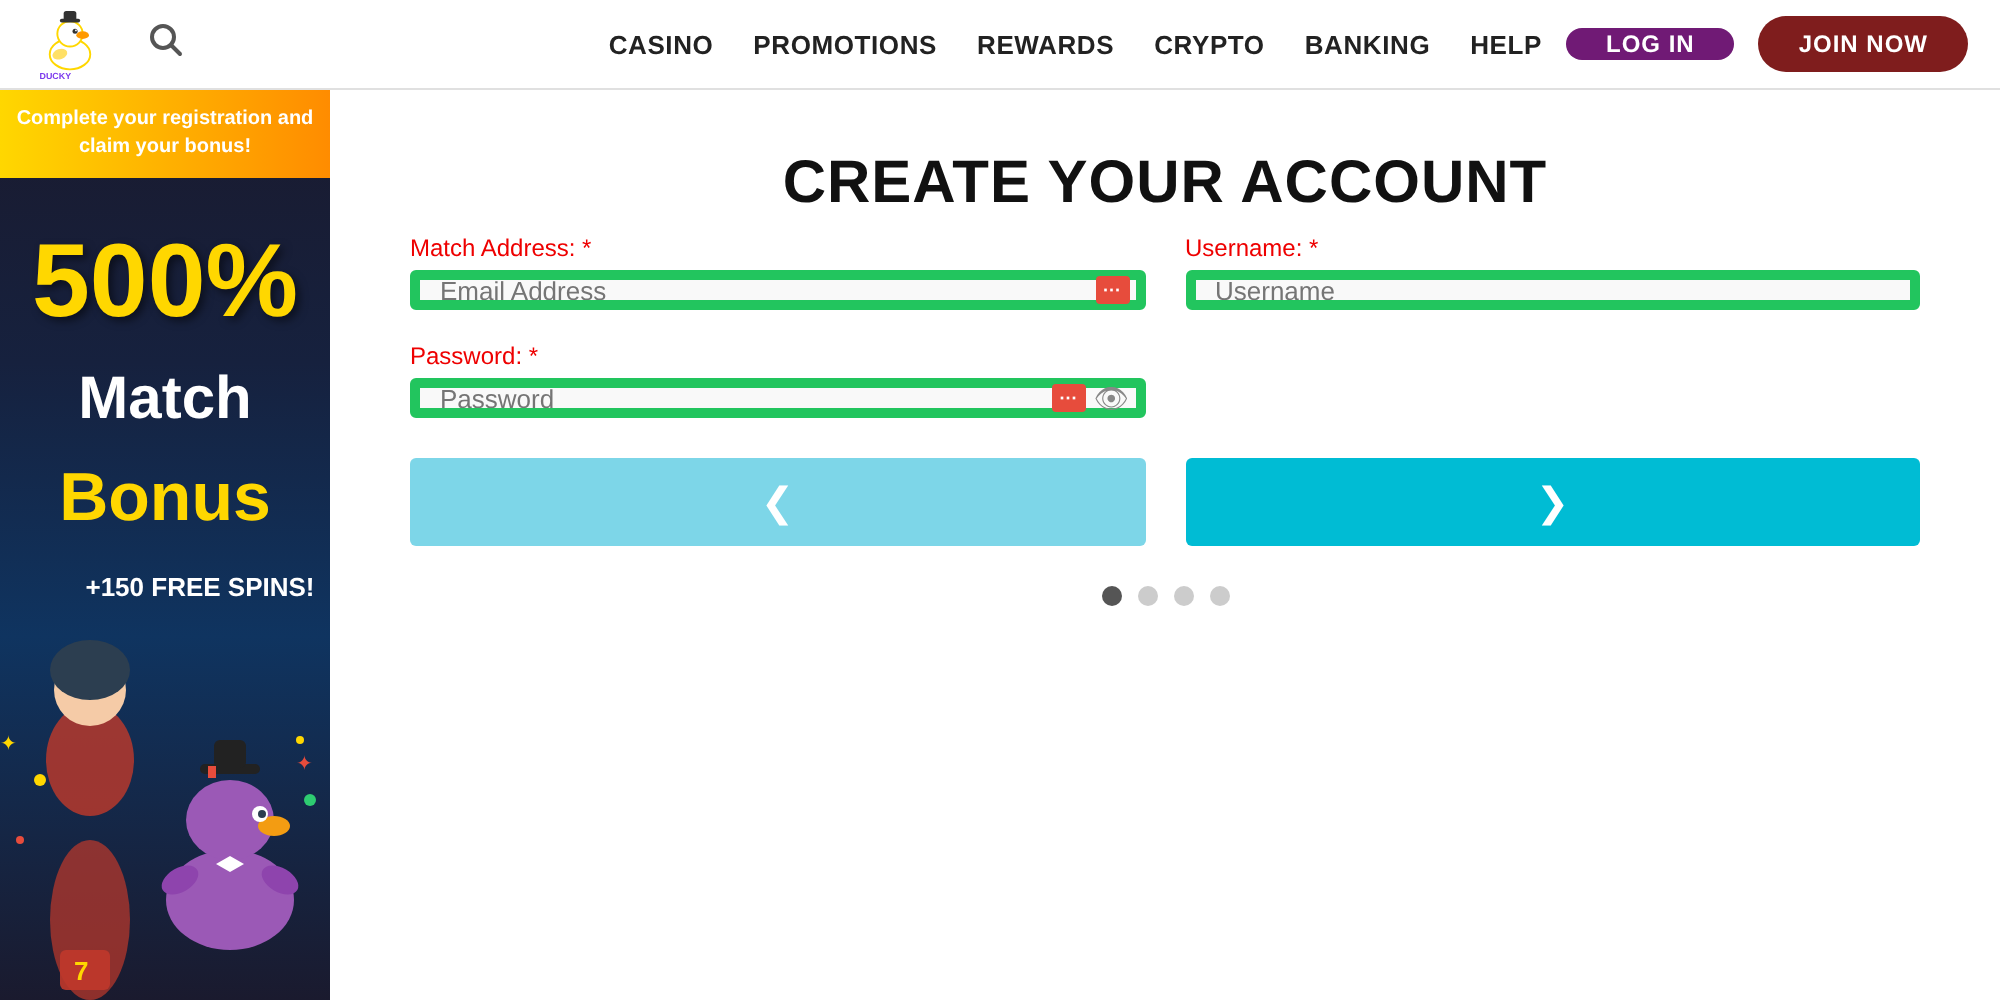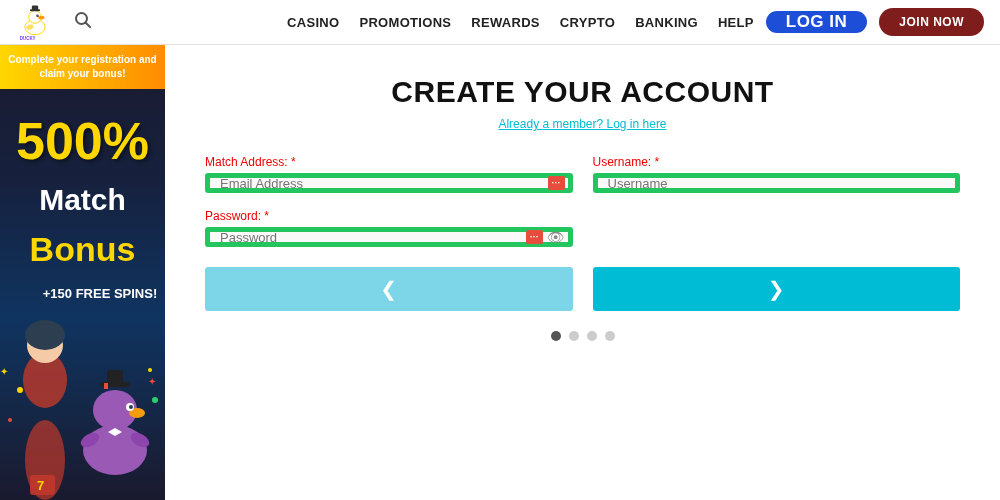--- a/index.html
+++ b/index.html
@@ -34,26 +34,26 @@
     }
     .nav-link {
       font-size: 13px;
       font-weight: 600;
       color: #222;
       cursor: pointer;
       text-decoration: none;
       letter-spacing: 0.3px;
     }
     .btn-login {
-      background: #1d4ed8;
+      background: #701a75;
       color: #fff;
       border: none;
       border-radius: 20px;
       padding: 1px 20px;
-      font-size: 17px;
+      font-size: 12px;
       font-weight: 700;
       cursor: pointer;
       letter-spacing: 0.5px;
     }
     .btn-join {
       background: #7f1d1d;
       color: #fff;
       border: none;
       border-radius: 20px;
       padding: 7px 20px;
@@ -360,23 +360,20 @@
         <circle cx="10" cy="120" r="2" fill="#e74c3c"></circle>
         <circle cx="155" cy="100" r="3" fill="#2ecc71"></circle>
         <text x="0" y="75" font-size="10" fill="#ffd700">✦</text>
         <text x="148" y="85" font-size="10" fill="#e74c3c">✦</text>
       </svg>
     </div>
   </aside>
 
   <main class="main-content">
     <h1 class="page-title">CREATE YOUR ACCOUNT</h1>
-    <div class="login-link">
-      <a>Already a member? Log in here</a>
-    </div>
 
     <div class="form-row">
 
       <div class="form-group">
         <label class="form-label">
           <span>Match Address: *</span>
         </label>
         <div class="input-wrapper">
           <input type="email" class="form-input" placeholder="Email Address" style="">
           <div class="input-icon">

